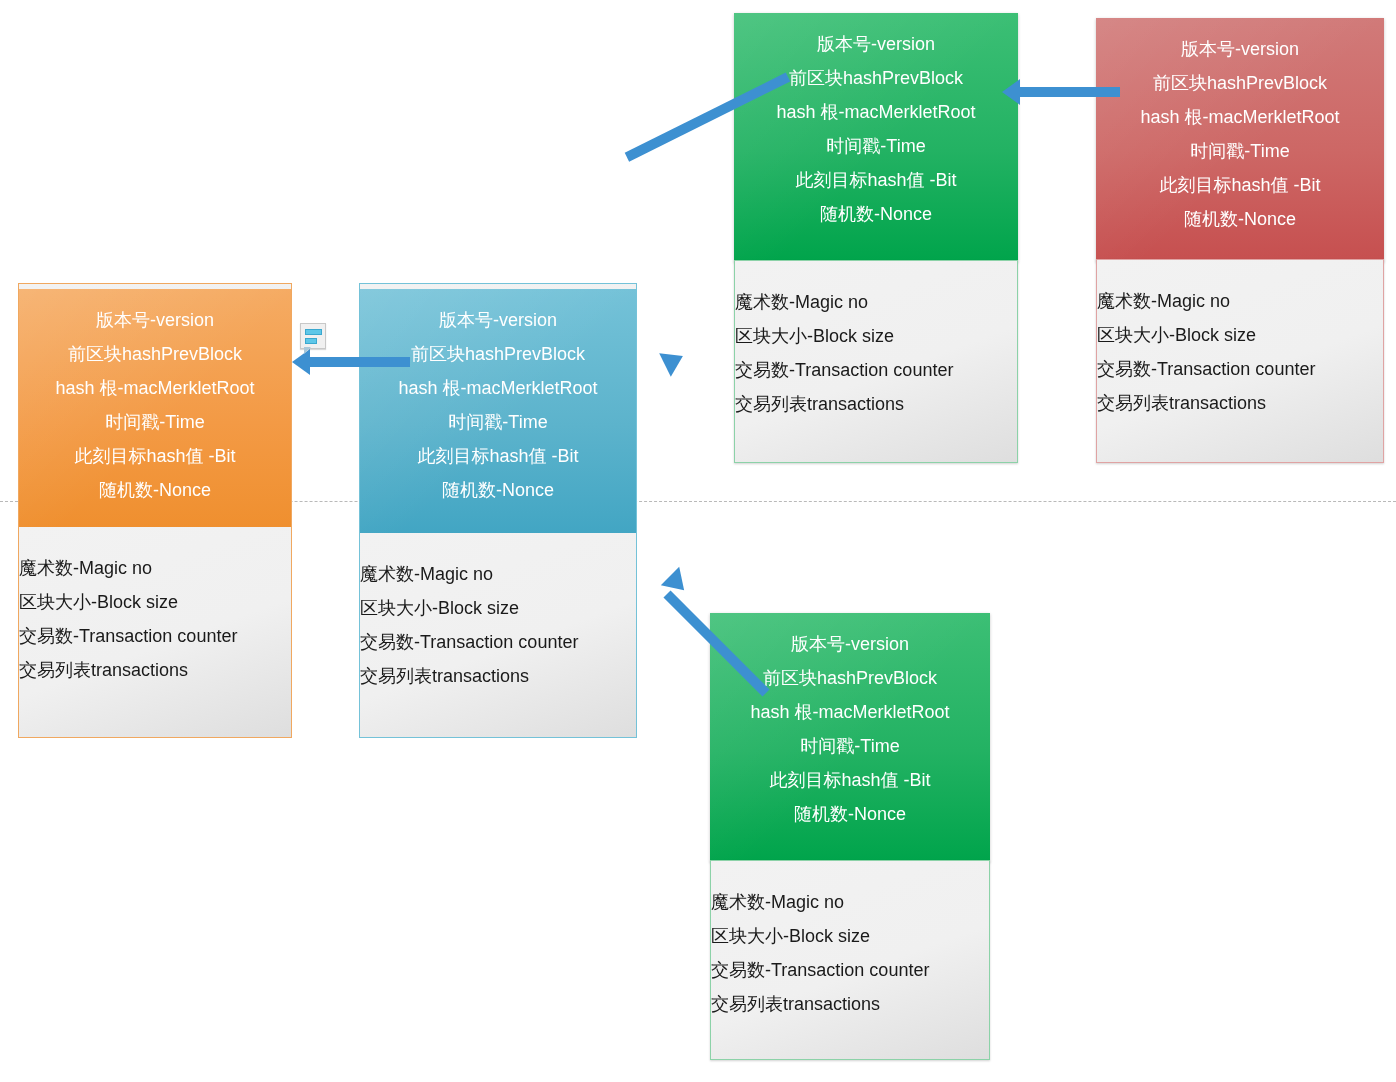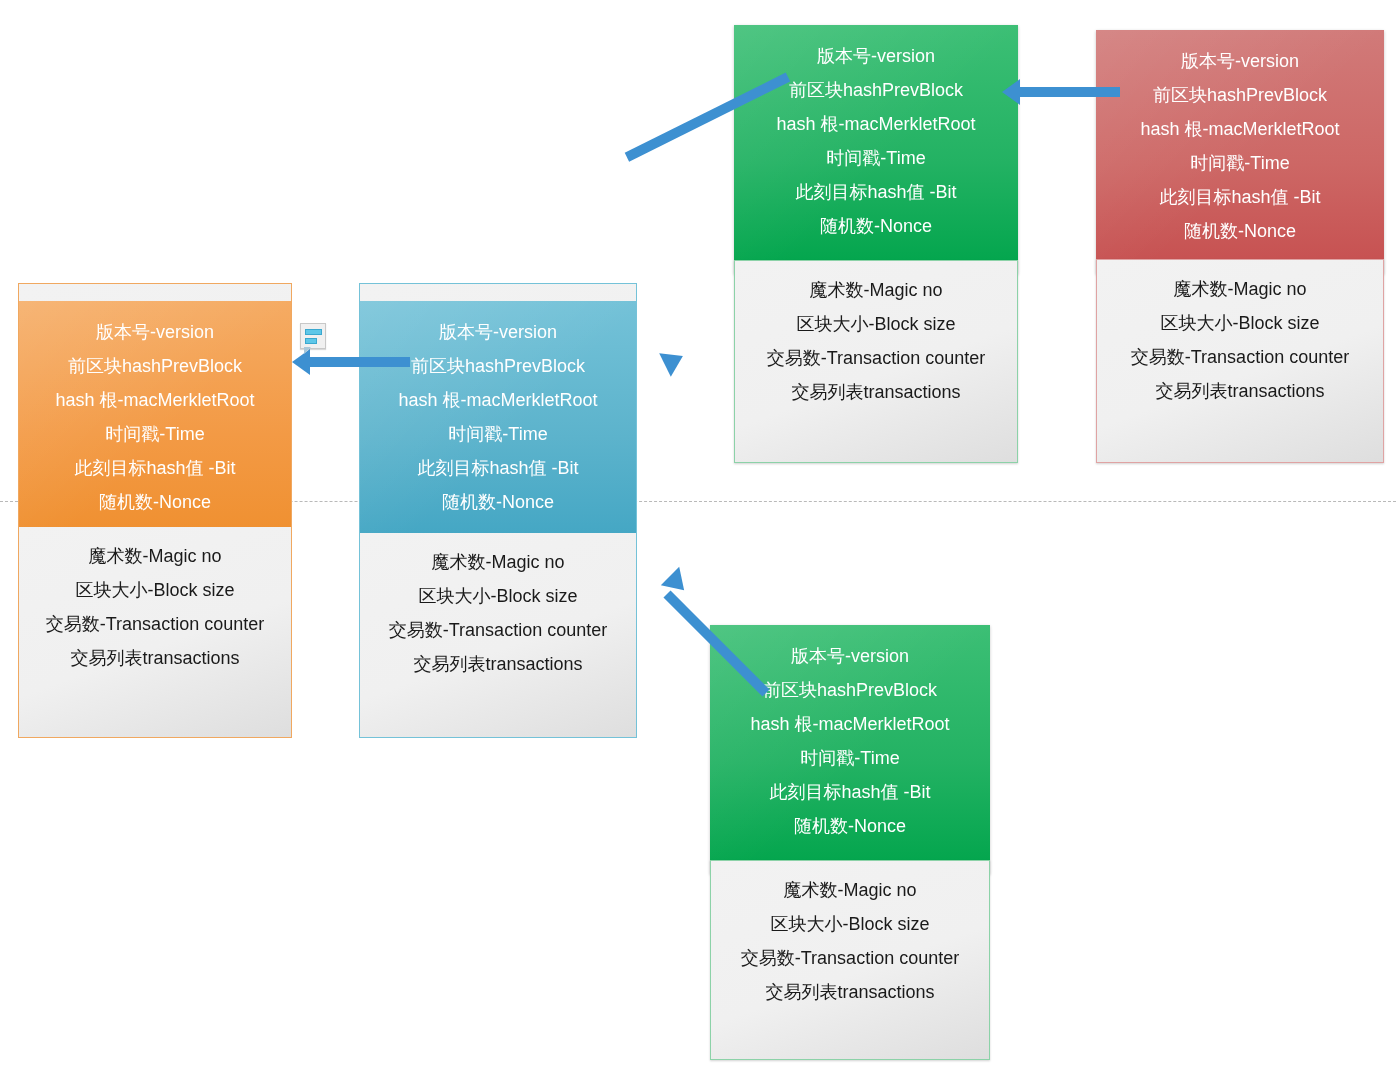--- a/index.html
+++ b/index.html
@@ -27,39 +27,38 @@
     border-top: 1px dashed #b9b9b9;
   }
 
   
   .block {
     position: absolute;
   }
   .block-header {
     position: absolute;
     left: 0;
-    top: 17px;
+    top: 5px;
     box-sizing: border-box;
     padding: 14px 6px 10px 6px;
     text-align: center;
     color: #ffffff;
     font-size: 18px;
     line-height: 34px;
     white-space: nowrap;
     overflow: hidden;
   }
   .block-body {
     position: absolute;
     left: 0;
     box-sizing: border-box;
-    text-align: center;
     color: #1a1a1a;
     font-size: 18px;
     line-height: 34px;
-    padding-top: 12px;
+    padding-top: 24px;
     white-space: nowrap;
     overflow: hidden;
     background: linear-gradient(160deg, #f2f2f2 0%, #f0f0f0 55%, #dedede 100%);
     box-shadow: 0 1px 2px rgba(0,0,0,0.18);
   }
   .block-header .line,
   .block-body .line {
     display: block;
   }
 

